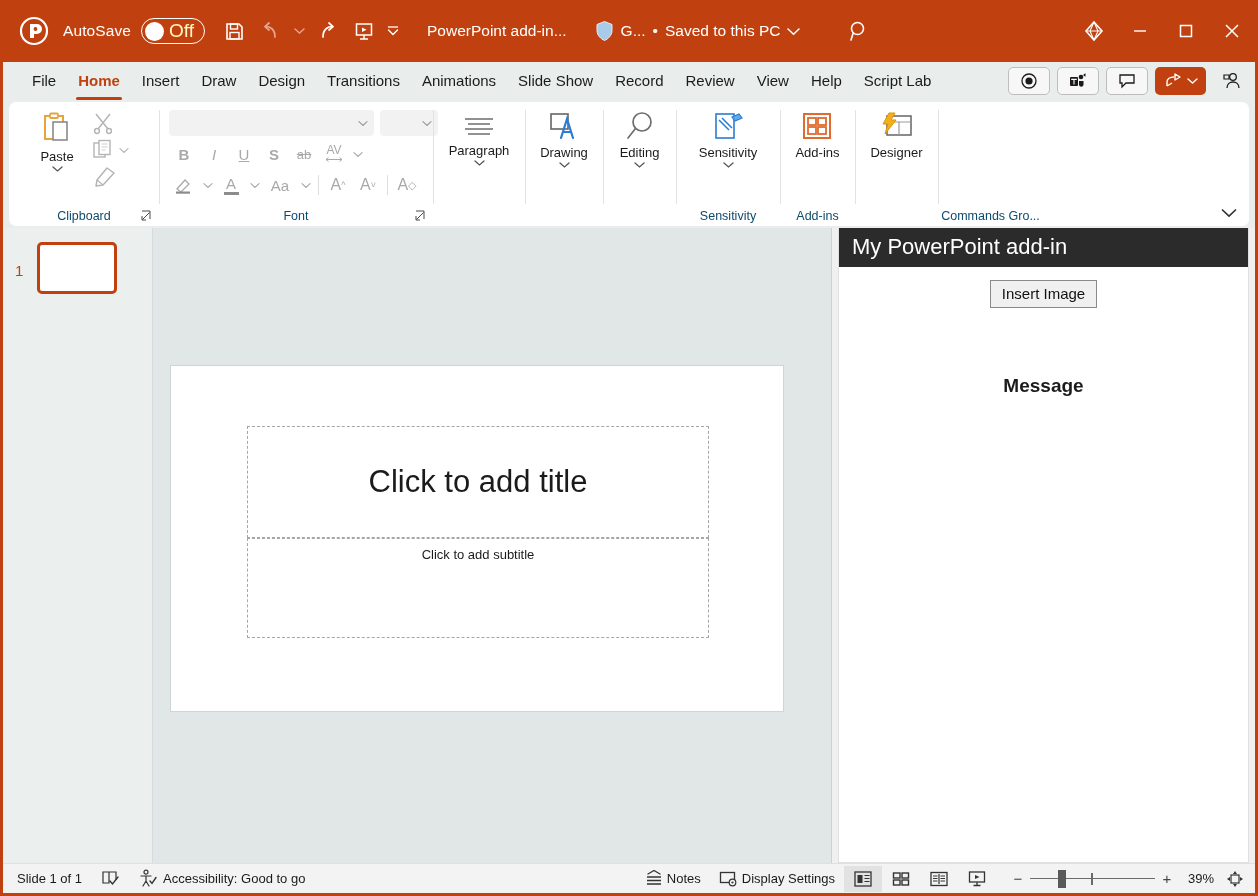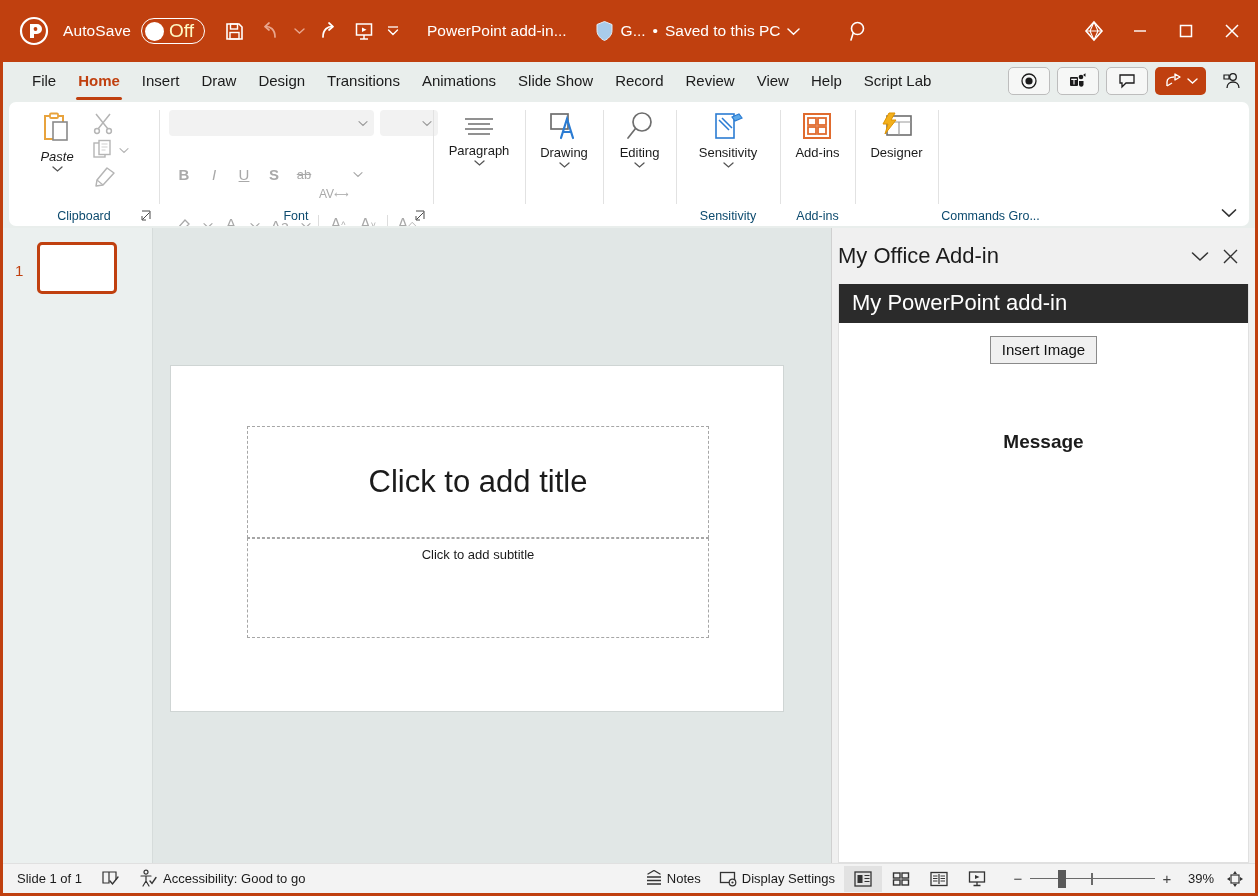--- a/index.html
+++ b/index.html
@@ -321,21 +321,21 @@
           </svg>
       </span>
     </div>
   </div>
 
   <div class="ribbon">
     <div class="ribbon-inner">
 
       <div class="grp grp-clipboard">
         <div style="display:flex; width:100%; padding-left:14px;">
-          <div class="big-btn" style="width:68px;font-style:italic;">
+          <div class="big-btn" style="width:68px;">
             <span>
               <svg width="36" height="36" viewBox="0 0 36 36">
                 <rect x="6" y="5" width="18" height="23" fill="#fff" stroke="#E8A33D" stroke-width="2"></rect>
                 <rect x="11" y="2.5" width="8" height="4.5" rx="1" fill="#fff" stroke="#E8A33D" stroke-width="1.8"></rect>
                 <rect x="14" y="11" width="14" height="18" fill="#fff" stroke="#8A8A8A" stroke-width="1.6"></rect>
               </svg>
             </span>
             <span class="lbl">Paste</span>
             <span class="chev">
               <svg width="11" height="8" viewBox="0 0 11 8">
@@ -402,21 +402,21 @@
                 </svg>
             </span>
           </div>
         </div>
         <div class="font-row2">
           <span class="fbtn" style="font-weight:bold;">B</span>
           <span class="fbtn" style="font-style:italic;">I</span>
           <span class="fbtn" style="text-decoration:underline;">U</span>
           <span class="fbtn" style="font-weight:bold;">S</span>
           <span class="fbtn" style="text-decoration:line-through;font-size:13px;">ab</span>
-          <span class="fbtn" style="flex-direction:row;margin-top:40px;">
+          <span class="fbtn" style="flex-direction:column;">
             <span style="font-size:12px;line-height:11px;color:#A9A9A9;">AV</span>
             <svg width="18" height="7" viewBox="0 0 18 7">
                 <path d="M1 3.5 h16 M1 3.5 l2.5 -2 M1 3.5 l2.5 2 M17 3.5 l-2.5 -2 M17 3.5 l-2.5 2" fill="none" stroke="#A9A9A9" stroke-width="1"></path>
               </svg>
           </span>
           <span class="fbtn small-chev">
             <svg width="10" height="7" viewBox="0 0 10 7">
                 <path d="M1 1.6 L5 5.4 L9 1.6" fill="none" stroke="#A9A9A9" stroke-width="1.2" stroke-linecap="round"></path>
               </svg>
           </span>
@@ -589,33 +589,20 @@
         <div class="ph ph-sub">
           <span>Click to add subtitle</span>
         </div>
         <div class="ph ph-title">
           <span>Click to add title</span>
         </div>
       </div>
     </div>
 
     <div class="taskpane">
-      <div class="tp-header">
-        <span class="tp-title">My Office Add-in</span>
-        <span class="tp-icon-btn">
-          <svg width="18" height="11" viewBox="0 0 18 11">
-              <path d="M1.5 2 L9 9 L16.5 2" fill="none" stroke="#333" stroke-width="1.5" stroke-linecap="round"></path>
-            </svg>
-        </span>
-        <span class="tp-icon-btn">
-          <svg width="17" height="17" viewBox="0 0 17 17">
-              <path d="M2 2 L15 15 M15 2 L2 15" stroke="#333" stroke-width="1.4"></path>
-            </svg>
-        </span>
-      </div>
       <div class="tp-frame">
         <div class="tp-banner">My PowerPoint add-in</div>
         <div class="tp-body">
           <button class="insert-img-btn">Insert Image</button>
           <div class="msg-heading">Message</div>
         </div>
       </div>
     </div>
   </div>
 

